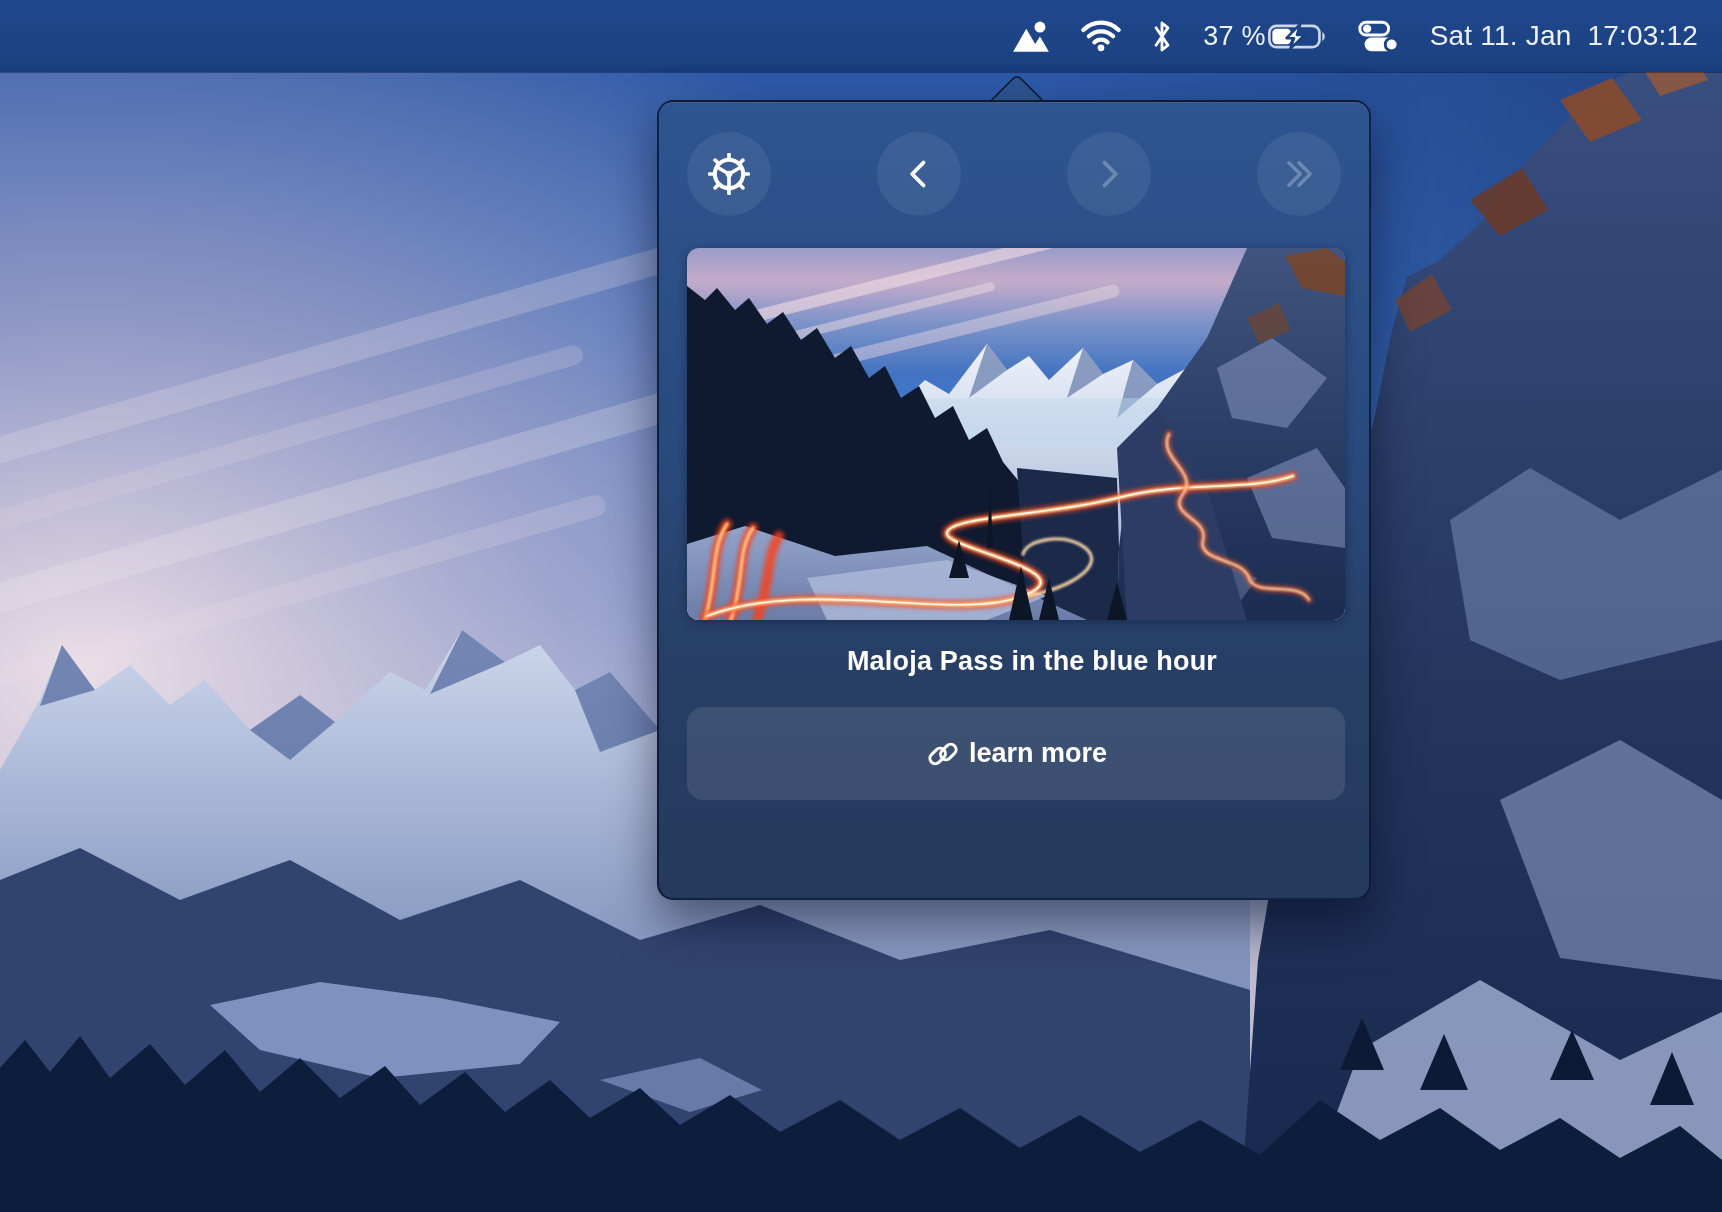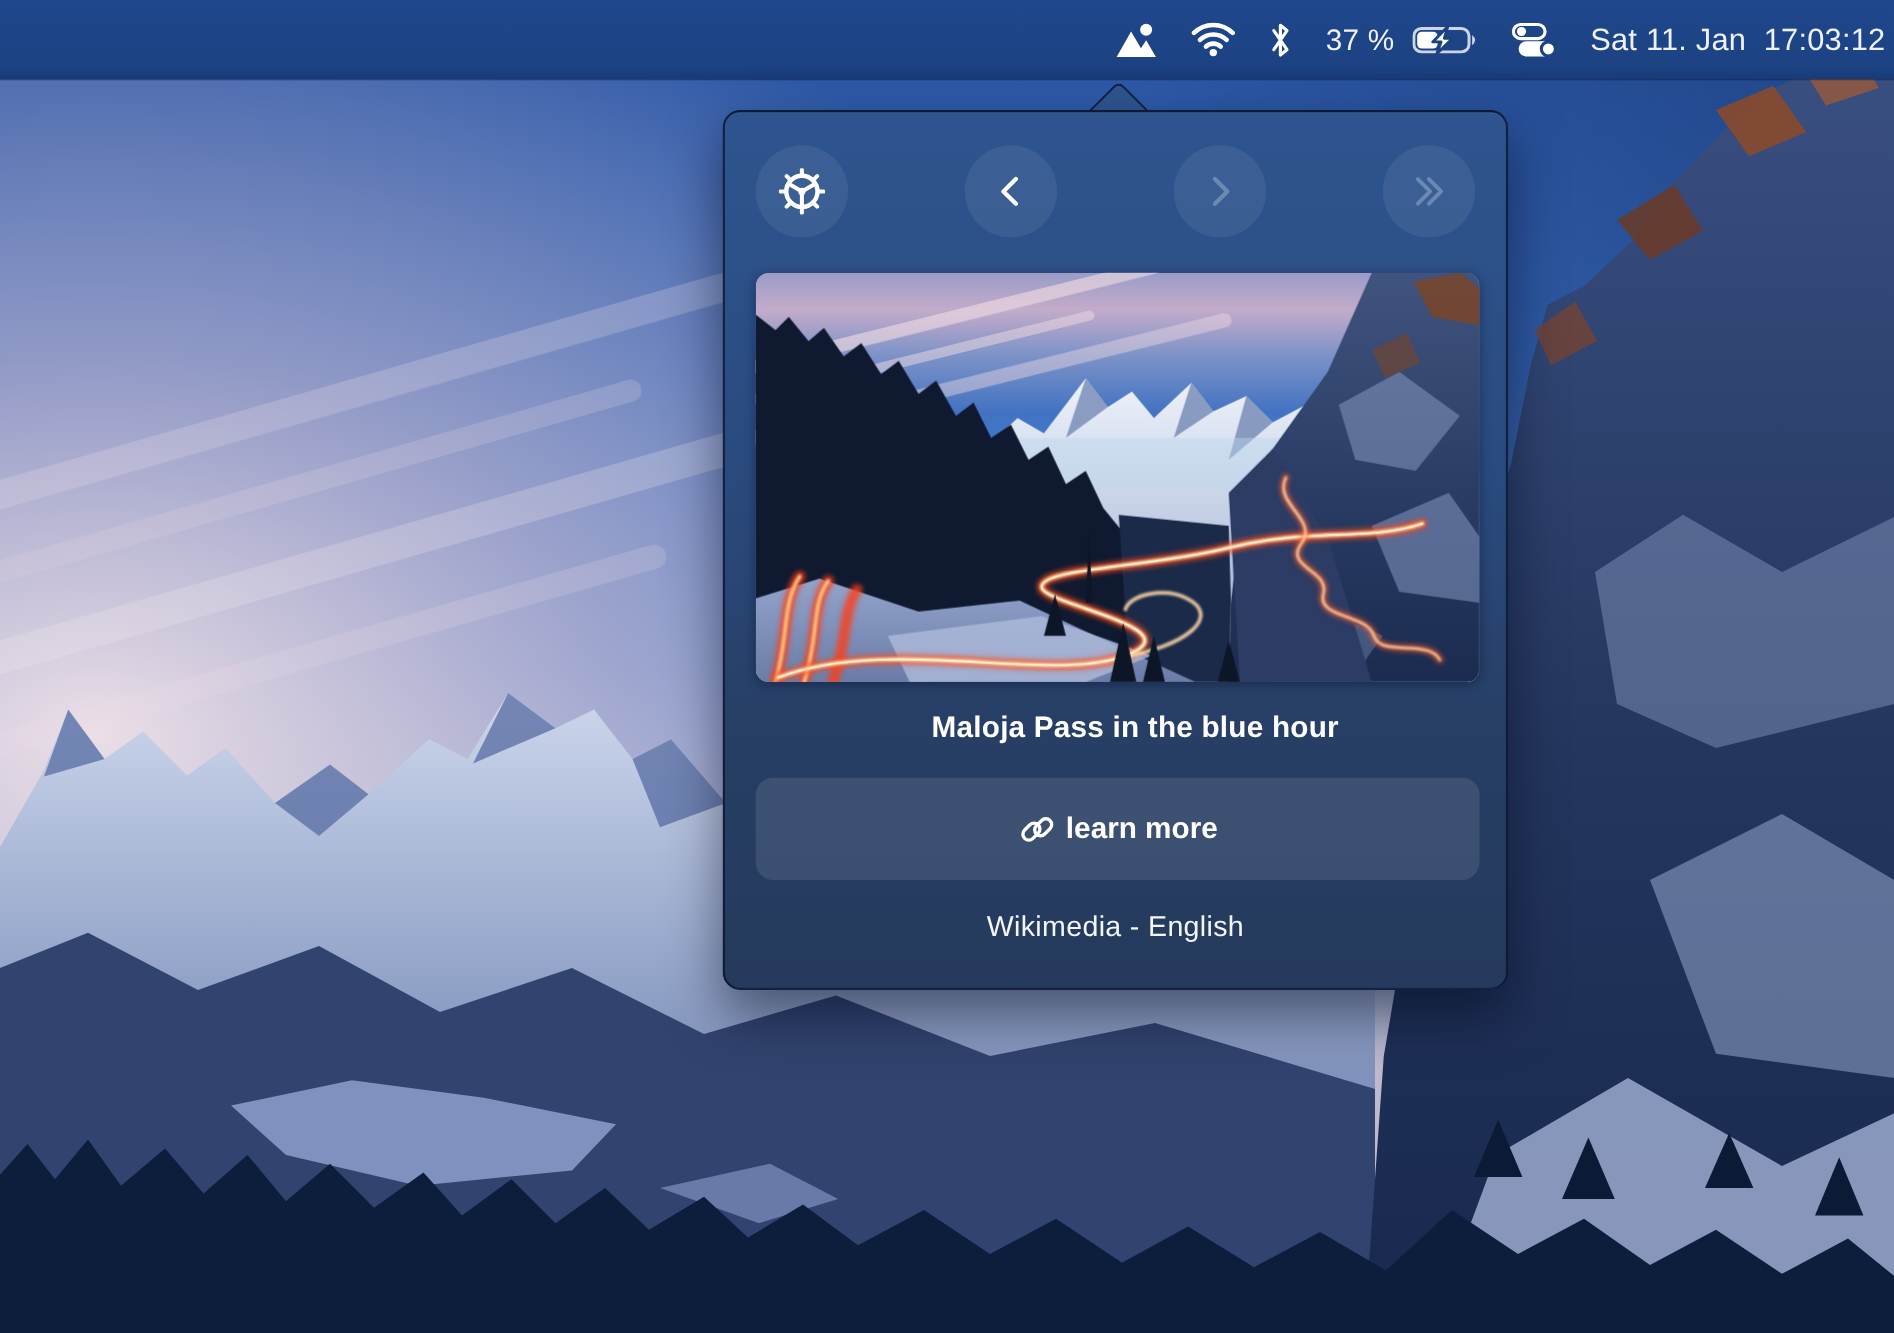--- a/index.html
+++ b/index.html
@@ -7,22 +7,22 @@
   .stage{position:relative;width:1722px;height:1212px;overflow:hidden;}
   .wallpaper{position:absolute;inset:0;}
   
   .menubar{position:absolute;left:0;top:0;width:100%;height:72px;
     background:linear-gradient(180deg,#1f478c 0%,#1c4282 85%,#173b77 100%);
     display:flex;align-items:center;justify-content:flex-end;
     color:#eef2f8;z-index:30;box-shadow:0 1px 0 rgba(0,0,20,.35);}
   .mb-item{display:flex;align-items:center;margin-right:30px;height:100%;}
   .mb-item svg{display:block;}
   .mb-text{font-size:27px;font-weight:500;letter-spacing:.2px;color:#eef2f8;}
-  .clock{white-space:pre;margin-right:8px;font-size:28px;}
-  .batt-wrap{gap:16px;}
+  .clock{white-space:pre;margin-right:24px;font-size:28px;}
+  .batt-wrap{gap:2px;}
   
   .arrow{position:absolute;left:998px;top:81px;width:36px;height:36px;
     background:#2e5590;transform:rotate(45deg);border-radius:7px 0 0 0;
     border-top:2px solid rgba(8,18,40,.75);border-left:2px solid rgba(8,18,40,.75);
     z-index:39;}
   .popover{position:absolute;left:657px;top:100px;width:714px;height:800px;
     border-radius:16px;z-index:40;
     background:linear-gradient(180deg,#2e5590 0%,#2a4a7e 42%,#273f66 70%,#253a5c 100%);
     border:2px solid rgba(8,18,40,.75);
     box-shadow:0 22px 48px rgba(0,5,25,.5), inset 0 1px 0 rgba(255,255,255,.08);
@@ -301,15 +301,14 @@
     <div class="title">Maloja Pass in the blue hour</div>
 
     <button class="learn-btn">
       <svg width="36" height="36" viewBox="0 0 32 32" fill="none" stroke="#fff" stroke-width="2.7">
         <rect x="3.5" y="13" width="15.5" height="9.5" rx="4.75" transform="rotate(-45 11.25 17.75)"></rect>
         <rect x="13" y="9.5" width="15.5" height="9.5" rx="4.75" transform="rotate(-45 20.75 14.25)"></rect>
       </svg>
       <span class="learn-label">learn more</span>
     </button>
 
-    <div class="source">Wikimedia - English</div>
   </div>
 </div>
 
 </body></html>

